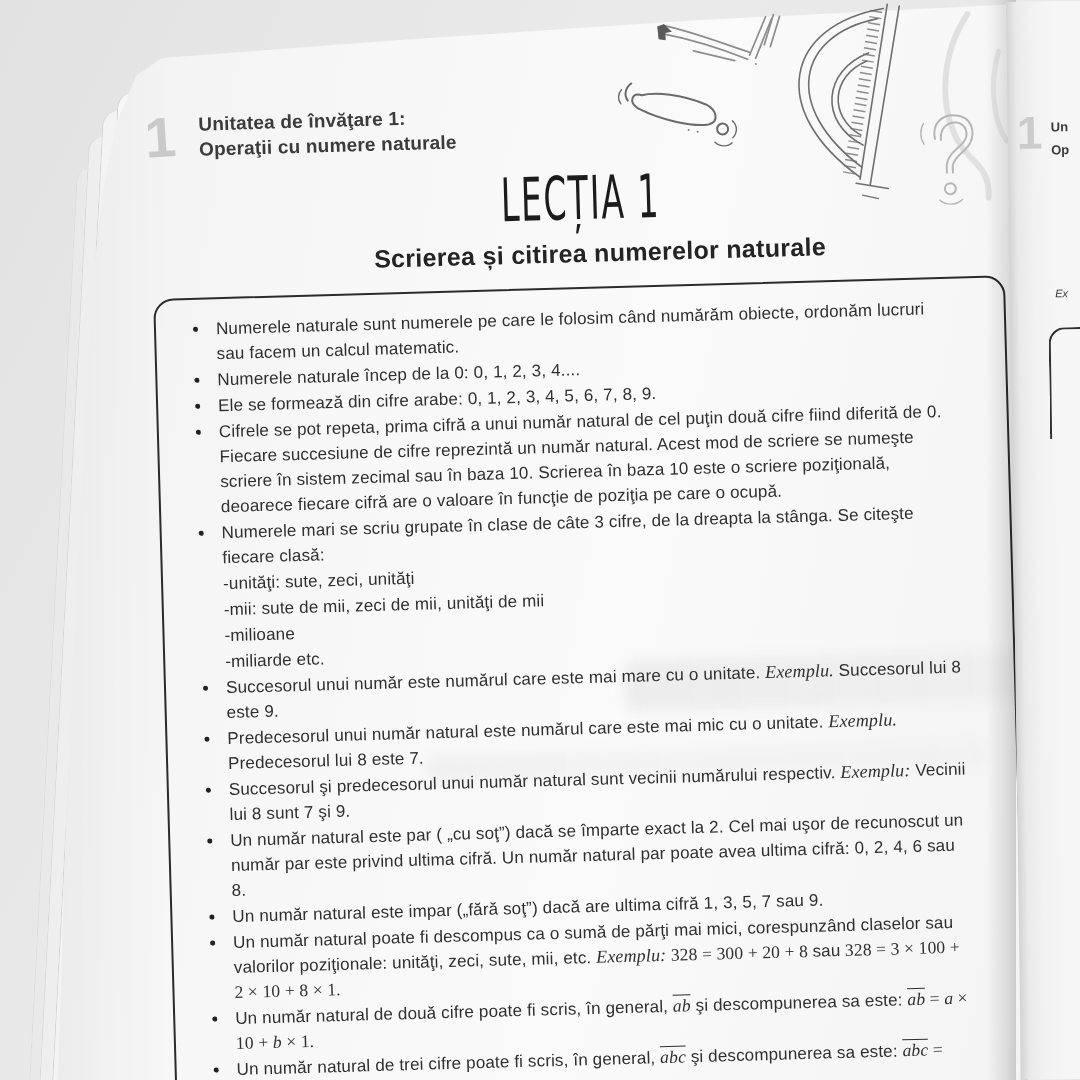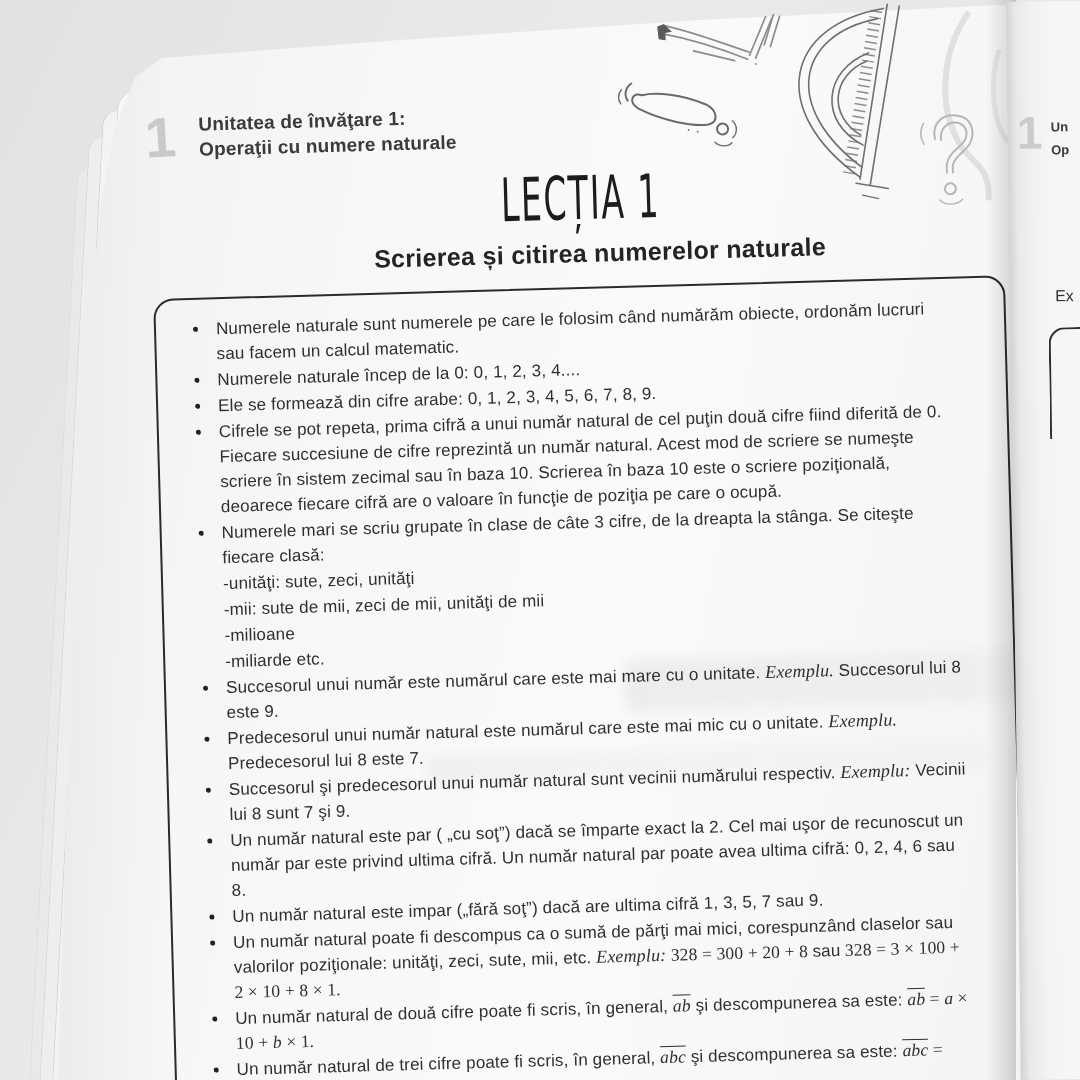--- a/index.html
+++ b/index.html
@@ -59,21 +59,21 @@
   .ghost-a{left:500px;top:664px;width:420px;height:52px;
     background:linear-gradient(90deg,rgba(40,40,40,.06),rgba(40,40,40,.025));}
   .ghost-b{left:300px;top:754px;width:560px;height:28px;
     background:linear-gradient(90deg,rgba(40,40,40,.04),rgba(40,40,40,.015));}
   .sketches{position:absolute;left:510px;top:0;width:400px;height:300px;}
 
   
   .rp-number{position:absolute;left:9px;top:104px;font-size:46px;font-weight:bold;color:#cbcbcb;}
   .rp-header{position:absolute;left:43px;top:114px;font-size:13px;font-weight:bold;
     color:#3b3b3b;line-height:23px;}
-  .rp-ex{position:absolute;left:45px;top:286px;font-size:16px;color:#333;}
+  .rp-ex{position:absolute;left:45px;top:286px;font-size:11px;color:#333;font-style:italic;}
   .rp-box-corner{position:absolute;left:38px;top:326px;width:60px;height:110px;
     border-top:2px solid #2f2f2f;border-left:2px solid #2f2f2f;border-top-left-radius:16px;}
 </style>
 </head>
 <body>
 
 <div id="canvas">
 
   <div class="behind-top"></div>
   <div class="stack-strip s4"></div>

